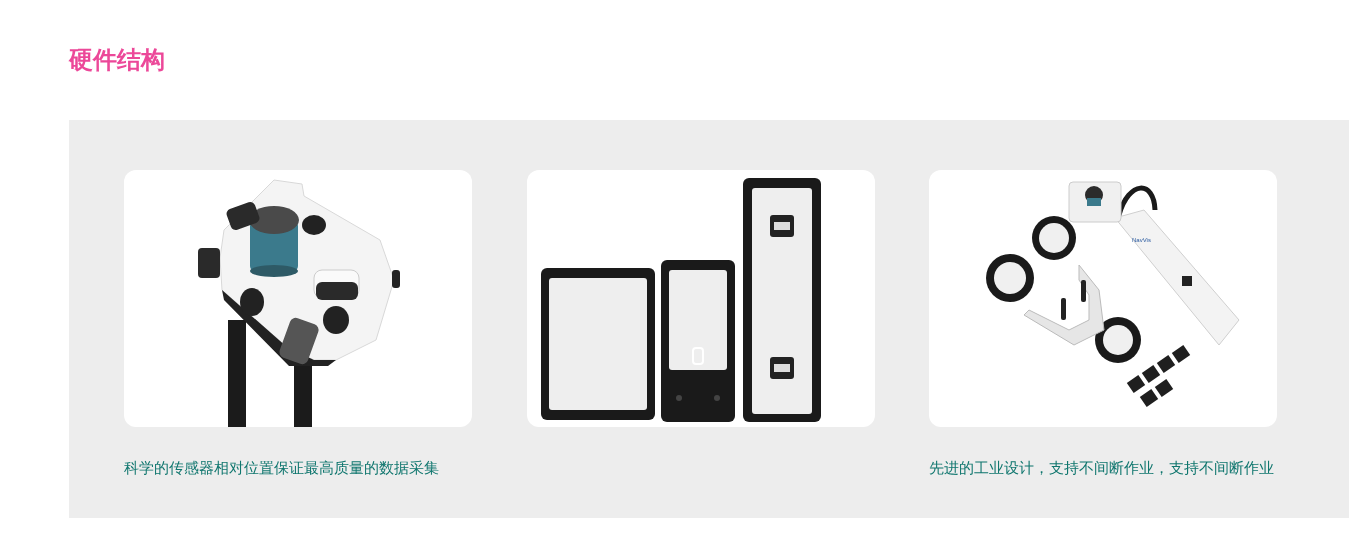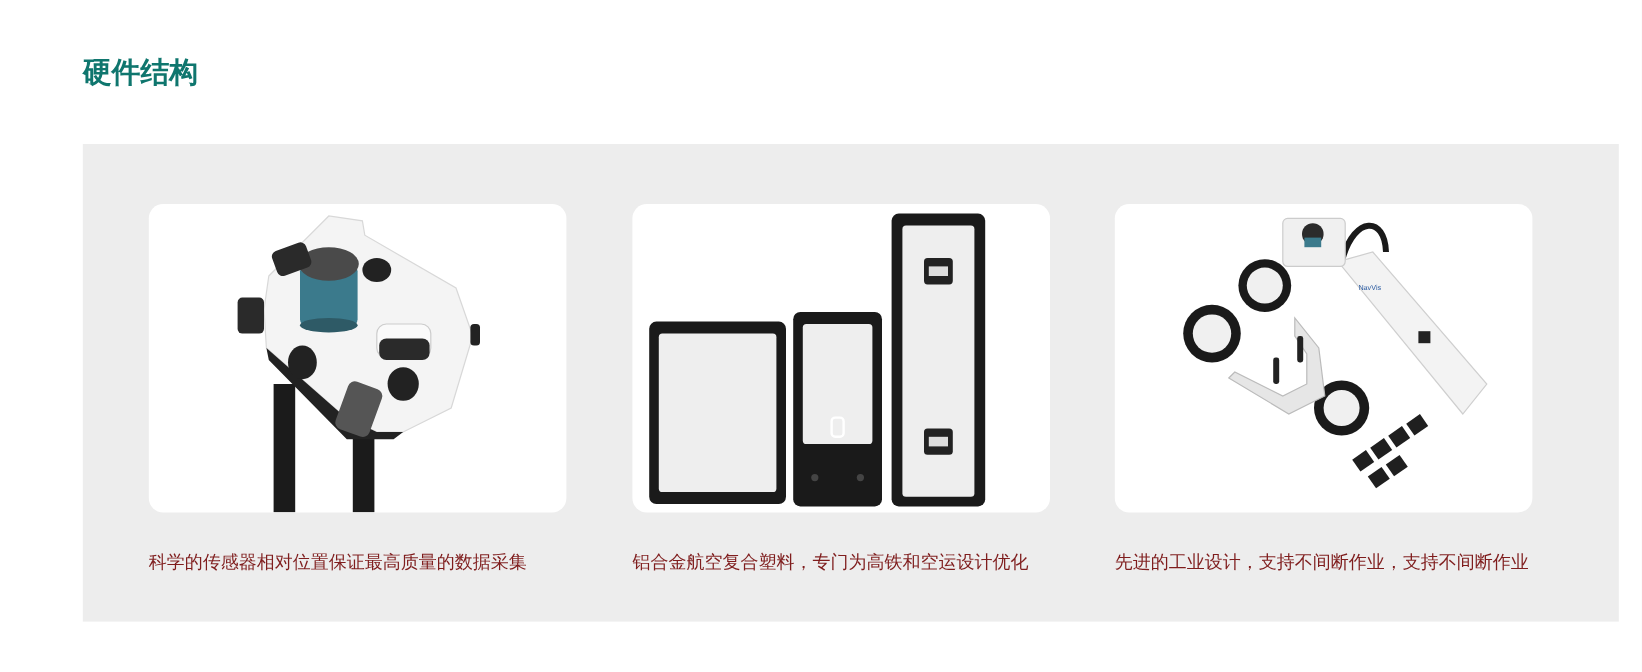--- a/index.html
+++ b/index.html
@@ -1,24 +1,24 @@
 <!DOCTYPE html>
 <html><head>
 <meta charset="utf-8">
 <style>
   html, body { margin:0; padding:0; background:#ffffff; }
   body { width:1368px; height:560px; position:relative; overflow:hidden;
          font-family:"DejaVu Sans","Liberation Sans",sans-serif; }
   .title { position:absolute; left:69px; top:44px; font-size:24px; font-weight:bold;
-           color:#0f766e; letter-spacing:0px; line-height:32px; margin:0; }
+           color:#ec4899; letter-spacing:0px; line-height:32px; margin:0; }
   .panel { position:absolute; left:69px; top:120px; width:1280px; height:398px; background:#ededed; }
   .card { position:absolute; top:50px; width:348px; height:257px; background:#ffffff;
           border-radius:12px; overflow:hidden; }
   .card svg { width:100%; height:100%; display:block; }
-  .caption { position:absolute; top:337px; font-size:15px; color:#7f1d1d; line-height:22px;
+  .caption { position:absolute; top:337px; font-size:15px; color:#0f766e; line-height:22px;
              white-space:nowrap; }
 </style>
 </head>
 <body>
 
 <h2 class="title">硬件结构</h2>
 
 <div class="panel">
 
   <div class="card" style="left:55px;">
@@ -60,21 +60,20 @@
       <circle cx="190" cy="228" r="3" fill="#444"></circle>
 
       <rect x="216" y="8" width="78" height="244" rx="6" fill="#1a1a1a"></rect>
       <rect x="225" y="18" width="60" height="226" rx="3" fill="#eeeeee"></rect>
       <rect x="243" y="45" width="24" height="22" rx="3" fill="#222"></rect>
       <rect x="247" y="52" width="16" height="8" fill="#ddd"></rect>
       <rect x="243" y="187" width="24" height="22" rx="3" fill="#222"></rect>
       <rect x="247" y="194" width="16" height="8" fill="#ddd"></rect>
     </svg>
   </div>
-  <div class="caption" style="left:458px;">铝合金航空复合塑料，专门为高铁和空运设计优化</div>
 
   <div class="card" style="left:860px;">
     <svg viewBox="0 0 348 257">
 
       <polygon points="186,48 215,40 310,150 290,175" fill="#f3f3f3" stroke="#cfcfcf"></polygon>
       <rect x="253" y="106" width="10" height="10" fill="#222"></rect>
       <path d="M190,45 C200,10 225,10 226,40" fill="none" stroke="#1a1a1a" stroke-width="5"></path>
       <text x="203" y="72" font-size="6" fill="#2a5aa0" font-family="Liberation Sans, sans-serif">NavVis</text>
 
       <rect x="140" y="12" width="52" height="40" rx="4" fill="#f0f0f0" stroke="#ccc"></rect>

